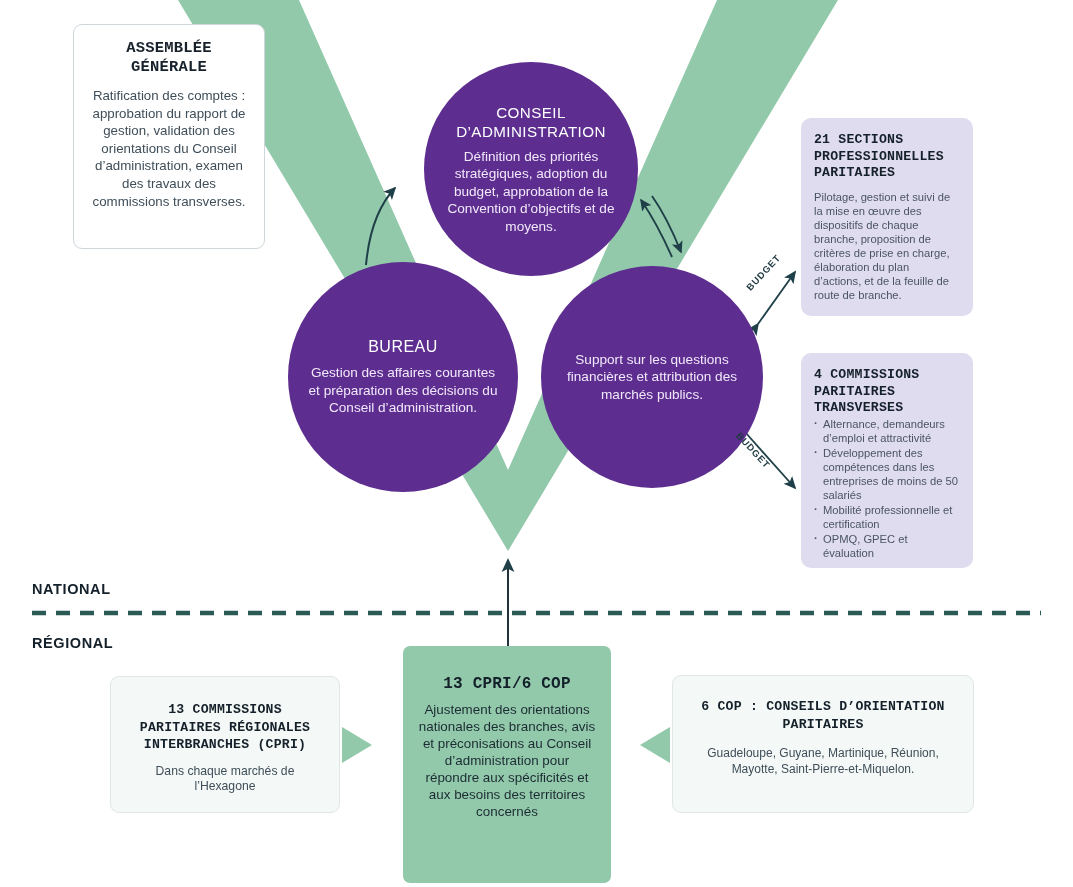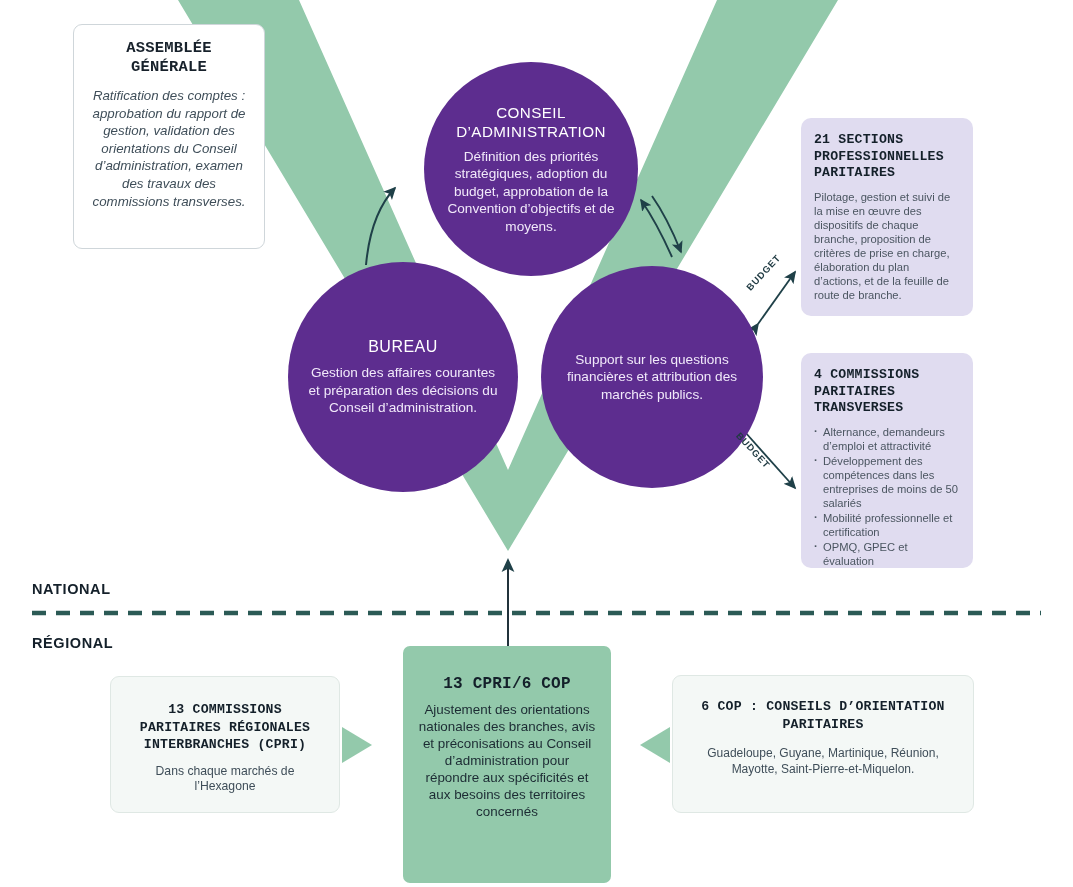--- a/index.html
+++ b/index.html
@@ -20,36 +20,36 @@
   .card .body{}
 
   
   #assemblee{
     left:73px;top:24px;width:192px;height:225px;
     background:#ffffff;border:1px solid #cfd6da;
     padding:14px 14px 10px;
     text-align:center;
   }
   #assemblee .title{font-size:15.5px;line-height:19px;color:#17212b;margin-bottom:10px;}
-  #assemblee .body{font-size:13.3px;line-height:17.6px;color:#3f4e59;font-style:italic;}
+  #assemblee .body{font-size:13.3px;line-height:17.6px;color:#3f4e59;}
 
   
   .lilac{background:#e0dcf0;border-radius:10px;}
   #sections{
     left:801px;top:118px;width:172px;height:198px;
     padding:14px 14px 10px 13px;
   }
   #sections .title{font-size:13.2px;line-height:16.5px;color:#14202a;margin-bottom:8px;}
   #sections .body{font-size:11.2px;line-height:14.1px;color:#4a5560;}
 
   #commissions{
     left:801px;top:353px;width:172px;height:215px;
     padding:14px 13px 10px 13px;
   }
-  #commissions .title{font-size:13.2px;line-height:16.5px;color:#14202a;margin-bottom:8px;}
+  #commissions .title{font-size:13.2px;line-height:16.5px;color:#14202a;}
   #commissions .body{font-size:11.2px;line-height:14.1px;color:#4a5560;}
   #commissions ul{list-style:none;margin:0;padding:0;}
   #commissions li{position:relative;padding-left:9px;margin:0 0 1px 0;}
   #commissions li:before{content:"·";position:absolute;left:0;top:-1px;font-weight:bold;}
 
   
   .circle{
     position:absolute;border-radius:50%;
     background:#5d2d8f;color:#ffffff;
     display:flex;flex-direction:column;align-items:center;justify-content:center;

